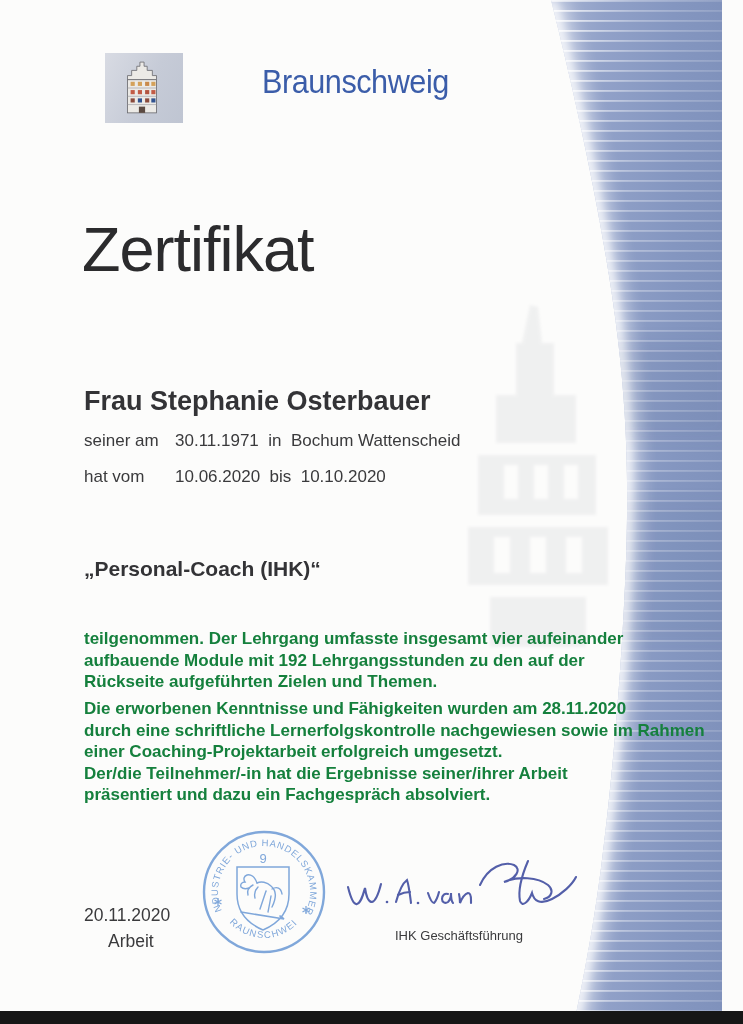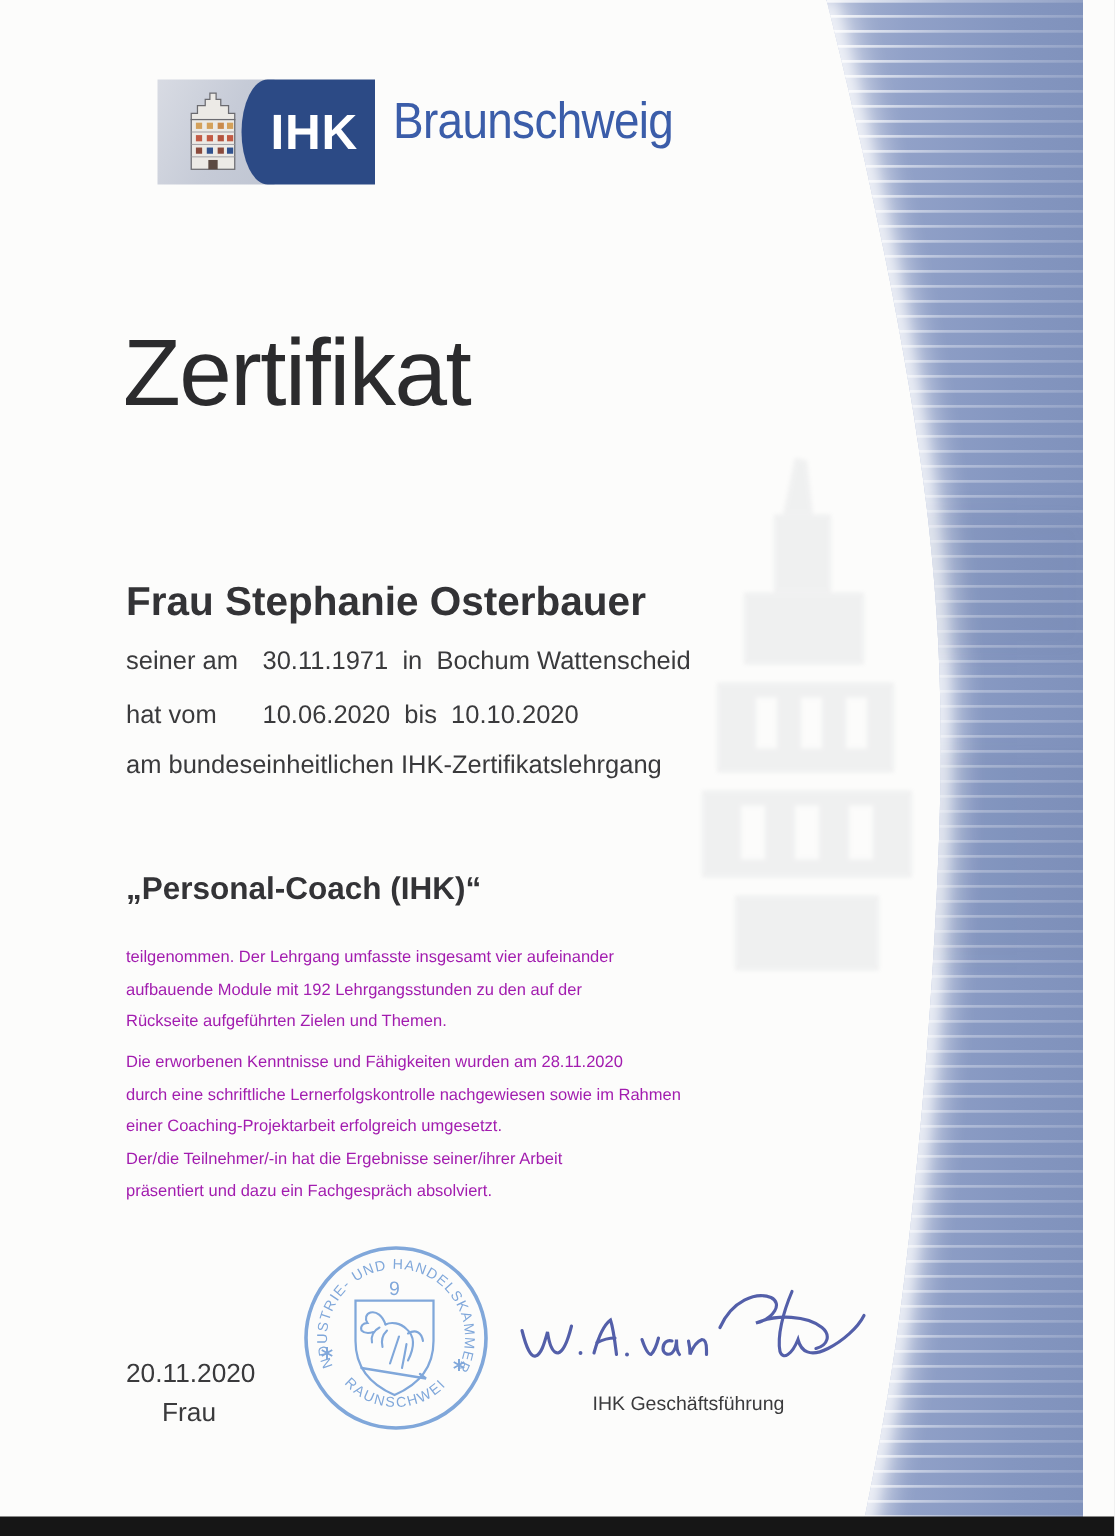--- a/index.html
+++ b/index.html
@@ -36,23 +36,23 @@
            color:#2b2b2d; letter-spacing:-1px; white-space:nowrap; }
   .name  { position:absolute; left:84px; top:386px; font-size:27px; font-weight:bold;
            color:#333336; white-space:nowrap; }
   .detail-line { position:absolute; left:84px; font-size:17px; white-space:nowrap; }
   .dl-label { display:inline-block; width:91px; }
   .dl-value { white-space:pre; }
   .detail-1 { top:431px; }
   .detail-2 { top:467px; }
   .course-intro { position:absolute; left:84px; top:500px; font-size:17px; white-space:nowrap; }
   .course-title { position:absolute; left:84px; top:557px; font-size:21px; font-weight:bold;
-                  color:#333336; white-space:nowrap;margin-top:24px; }
-  .para { position:absolute; left:84px; margin:0; font-size:11px; line-height:21.5px;
-          white-space:pre-line; color:#a21caf; }
+                  color:#333336; white-space:nowrap; }
+  .para { position:absolute; left:84px; margin:0; font-size:17px; line-height:21.5px;
+          white-space:pre-line; color:#15803d;font-weight:bold; }
   .para-1 { top:628px; }
   .para-2 { top:698px; }
 
   
   .date-value { position:absolute; left:84px;  top:905px; font-size:17.5px; }
   .date-label { position:absolute; left:108px; top:931px; font-size:17.5px; }
   .sig-label  { position:absolute; left:395px; top:928px; font-size:13px; }
 
   .stamp-svg { position:absolute; left:200px; top:828px; width:128px; height:128px; opacity:0.88; }
   .sign-svg  { position:absolute; left:338px; top:855px; width:268px; height:86px; }
@@ -150,51 +150,47 @@
               <rect x="25" y="30" width="4" height="4" fill="#b3543f"></rect>
               <rect x="31" y="30" width="4" height="4" fill="#c25b45"></rect>
             <rect x="11" y="38" width="4" height="4" fill="#8a4a3c"></rect>
               <rect x="18" y="38" width="4" height="4" fill="#31528f"></rect>
               <rect x="25" y="38" width="4" height="4" fill="#8a4a3c"></rect>
               <rect x="31" y="38" width="4" height="4" fill="#31528f"></rect>
             <rect x="19" y="46" width="6" height="6" fill="#5b4a42"></rect>
           </g>
         </svg>
       </div>
-      <div class="logo-navy">
-        <span>IHK</span>
-      </div>
     </div>
     <div class="brand">Braunschweig</div>
 
     <div class="title">Zertifikat</div>
 
     <div class="name">Frau Stephanie Osterbauer</div>
 
     <div class="detail-line detail-1">
       <span class="dl-label">seiner am</span><span class="dl-value">30.11.1971  in  Bochum Wattenscheid</span>
     </div>
     <div class="detail-line detail-2">
       <span class="dl-label">hat vom</span><span class="dl-value">10.06.2020  bis  10.10.2020</span>
     </div>
 
-    <div class="course-intro">am bundeseinheitlichen IHK-Zertifikatslehrgang</div>
     <div class="course-title">„Personal-Coach (IHK)“</div>
 
     <p class="para para-1">teilgenommen. Der Lehrgang umfasste insgesamt vier aufeinander
 aufbauende Module mit 192 Lehrgangsstunden zu den auf der
 Rückseite aufgeführten Zielen und Themen.</p>
     <p class="para para-2">Die erworbenen Kenntnisse und Fähigkeiten wurden am 28.11.2020
 durch eine schriftliche Lernerfolgskontrolle nachgewiesen sowie im Rahmen
 einer Coaching-Projektarbeit erfolgreich umgesetzt.
 Der/die Teilnehmer/-in hat die Ergebnisse seiner/ihrer Arbeit
 präsentiert und dazu ein Fachgespräch absolviert.</p>
 
     <div class="date-value">20.11.2020</div>
-    <div class="date-label">Frau</div>
+    <div class="date-label">Arbeit</div>
 
     <svg class="stamp-svg" viewBox="0 0 128 128" aria-hidden="true">
       <defs>
         <path id="arcTop" d="M22.3,83.4 A46,46 0 1 1 105.7,83.4" fill="none"></path>
         <path id="arcBot" d="M28.8,93.6 A46,46 0 0 0 99.2,93.6" fill="none"></path>
       </defs>
       <g stroke="#6f9cd6" fill="none">
         <circle cx="64" cy="64" r="60" stroke-width="2.4"></circle>
 
         <path d="M37,39 H89 V66 C89,85 77,96 63,102 C49,96 37,85 37,66 Z" stroke-width="1.5"></path>

